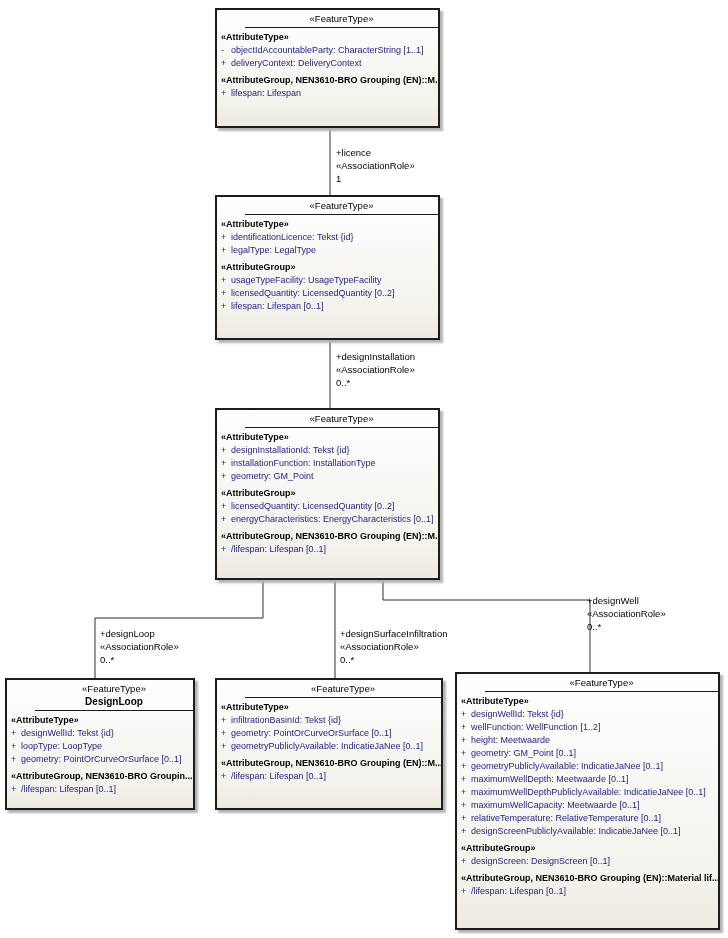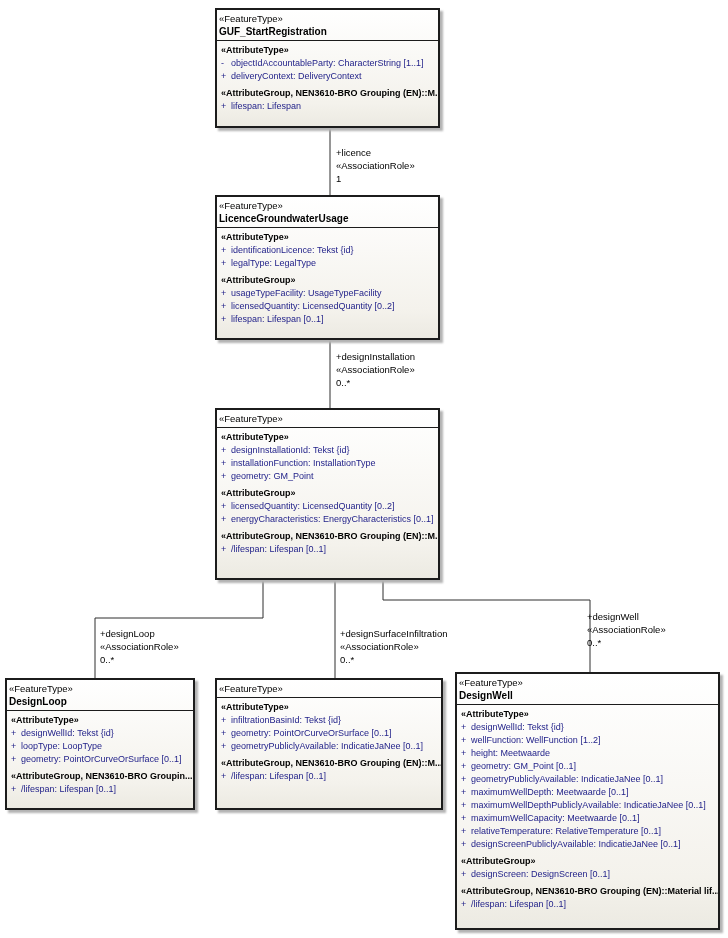--- a/index.html
+++ b/index.html
@@ -10,21 +10,21 @@
   }
   #canvas{position:absolute;left:0;top:0;width:728px;height:938px;}
   #wires{position:absolute;left:0;top:0;width:728px;height:938px;pointer-events:none;}
   .uml-class{
     position:absolute;box-sizing:border-box;
     border:2px solid #1c1c1c;
     background:linear-gradient(180deg,#ffffff 0%,#f4f2ec 80%,#eceae2 100%);
     box-shadow:3px 3px 2px #b3b3b3;
     overflow:hidden;
   }
-  .cls-header{padding:3px 2px 2px 2px;border-bottom:1px solid #1c1c1c;}
+  .cls-header{text-align:center;padding:3px 2px 2px 2px;border-bottom:1px solid #1c1c1c;margin-left:28px;}
   .cls-stereo{font-size:9.5px;color:#000;line-height:12px;}
   .cls-name{font-size:10px;font-weight:bold;color:#000;line-height:13px;}
   .cls-body{padding:3px 0 2px 4px;}
   .row{font-size:9px;line-height:13px;white-space:nowrap;overflow:hidden;}
   .row.group{font-weight:bold;color:#000;}
   .row.gap{margin-top:4px;}
   .row.attr{color:#23238a;display:flex;}
   .pfx{flex:0 0 10px;width:10px;color:#23238a;}
   .attr-text{flex:1 1 auto;overflow:hidden;}
   .edge-label{position:absolute;font-size:9.5px;line-height:13px;color:#000;white-space:nowrap;}
@@ -38,21 +38,20 @@
     <polyline points="330,128 330,195" fill="none" stroke="#2f2f2f" stroke-width="1"></polyline>
     <polyline points="330,340 330,408" fill="none" stroke="#2f2f2f" stroke-width="1"></polyline>
     <polyline points="263,580 263,618 95,618 95,678" fill="none" stroke="#2f2f2f" stroke-width="1"></polyline>
     <polyline points="335,580 335,678" fill="none" stroke="#2f2f2f" stroke-width="1"></polyline>
     <polyline points="383,580 383,600 590,600 590,672" fill="none" stroke="#2f2f2f" stroke-width="1"></polyline>
   </svg>
 
   <div class="uml-class" style="left:215px;top:8px;width:225px;height:120px">
     <div class="cls-header">
       <div class="cls-stereo">«FeatureType»</div>
-      <div class="cls-name">GUF_StartRegistration</div>
     </div>
     <div class="cls-body">
       <div class="row group">«AttributeType»</div>
       <div class="row attr">
           <span class="pfx">-</span>
           <span class="attr-text">objectIdAccountableParty: CharacterString [1..1]</span>
         </div>
       <div class="row attr">
           <span class="pfx">+</span>
           <span class="attr-text">deliveryContext: DeliveryContext</span>
@@ -61,21 +60,20 @@
       <div class="row attr">
           <span class="pfx">+</span>
           <span class="attr-text">lifespan: Lifespan</span>
         </div>
     </div>
   </div>
 
   <div class="uml-class" style="left:215px;top:195px;width:225px;height:145px">
     <div class="cls-header">
       <div class="cls-stereo">«FeatureType»</div>
-      <div class="cls-name">LicenceGroundwaterUsage</div>
     </div>
     <div class="cls-body">
       <div class="row group">«AttributeType»</div>
       <div class="row attr">
           <span class="pfx">+</span>
           <span class="attr-text">identificationLicence: Tekst {id}</span>
         </div>
       <div class="row attr">
           <span class="pfx">+</span>
           <span class="attr-text">legalType: LegalType</span>
@@ -180,21 +178,20 @@
       <div class="row attr">
           <span class="pfx">+</span>
           <span class="attr-text">/lifespan: Lifespan [0..1]</span>
         </div>
     </div>
   </div>
 
   <div class="uml-class" style="left:455px;top:672px;width:265px;height:258px">
     <div class="cls-header">
       <div class="cls-stereo">«FeatureType»</div>
-      <div class="cls-name">DesignWell</div>
     </div>
     <div class="cls-body">
       <div class="row group">«AttributeType»</div>
       <div class="row attr">
           <span class="pfx">+</span>
           <span class="attr-text">designWellId: Tekst {id}</span>
         </div>
       <div class="row attr">
           <span class="pfx">+</span>
           <span class="attr-text">wellFunction: WellFunction [1..2]</span>
@@ -261,19 +258,19 @@
     <div>«AssociationRole»</div>
     <div>0..*</div>
   </div>
 
   <div class="edge-label" style="left:340px;top:627px">
     <div>+designSurfaceInfiltration</div>
     <div>«AssociationRole»</div>
     <div>0..*</div>
   </div>
 
-  <div class="edge-label" style="left:587px;top:610px">
+  <div class="edge-label" style="left:587px;top:594px">
     <div>+designWell</div>
     <div>«AssociationRole»</div>
     <div>0..*</div>
   </div>
 
 </div>
 
 </body></html>

